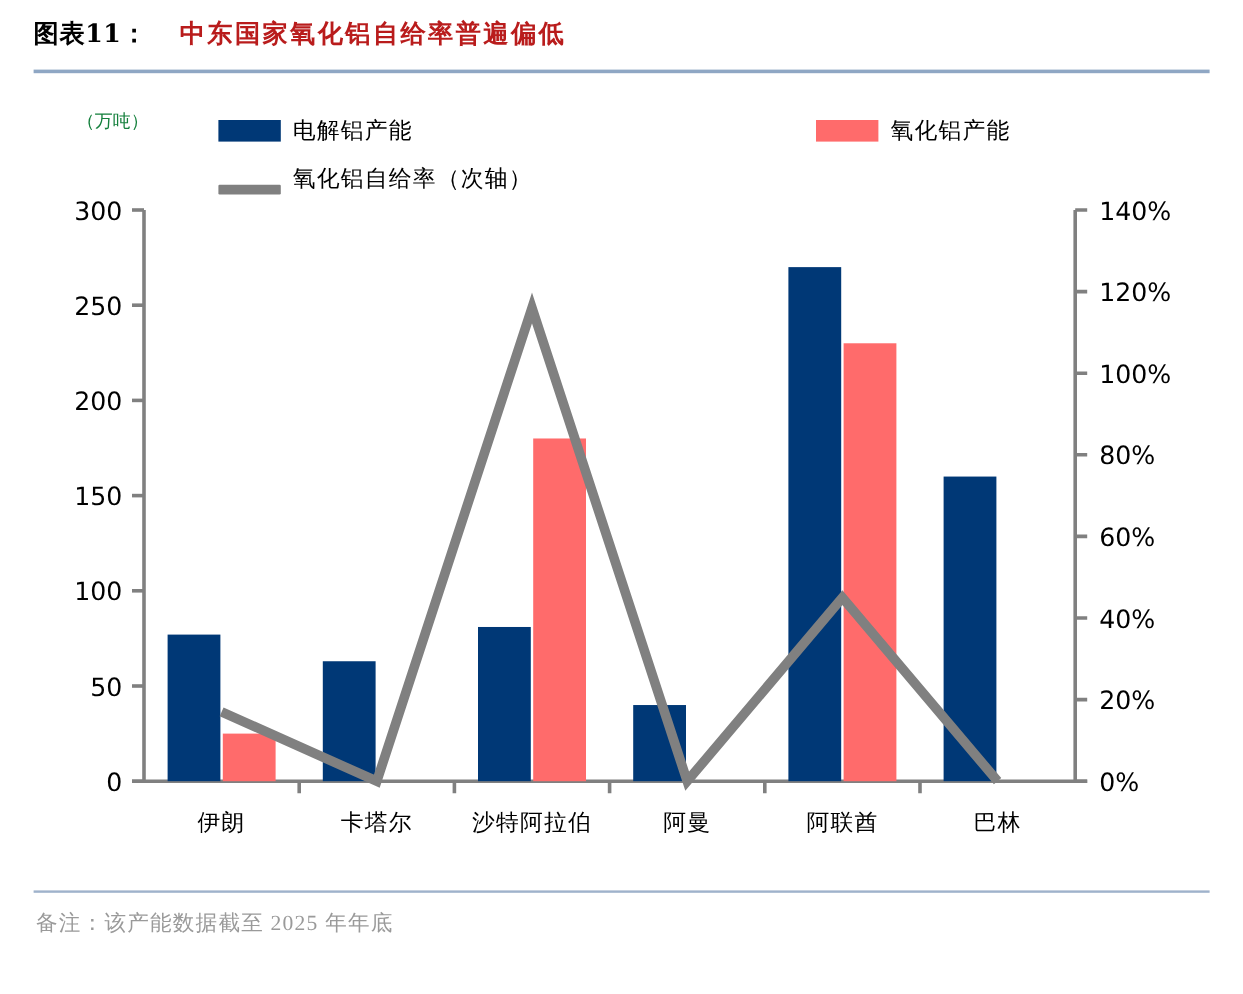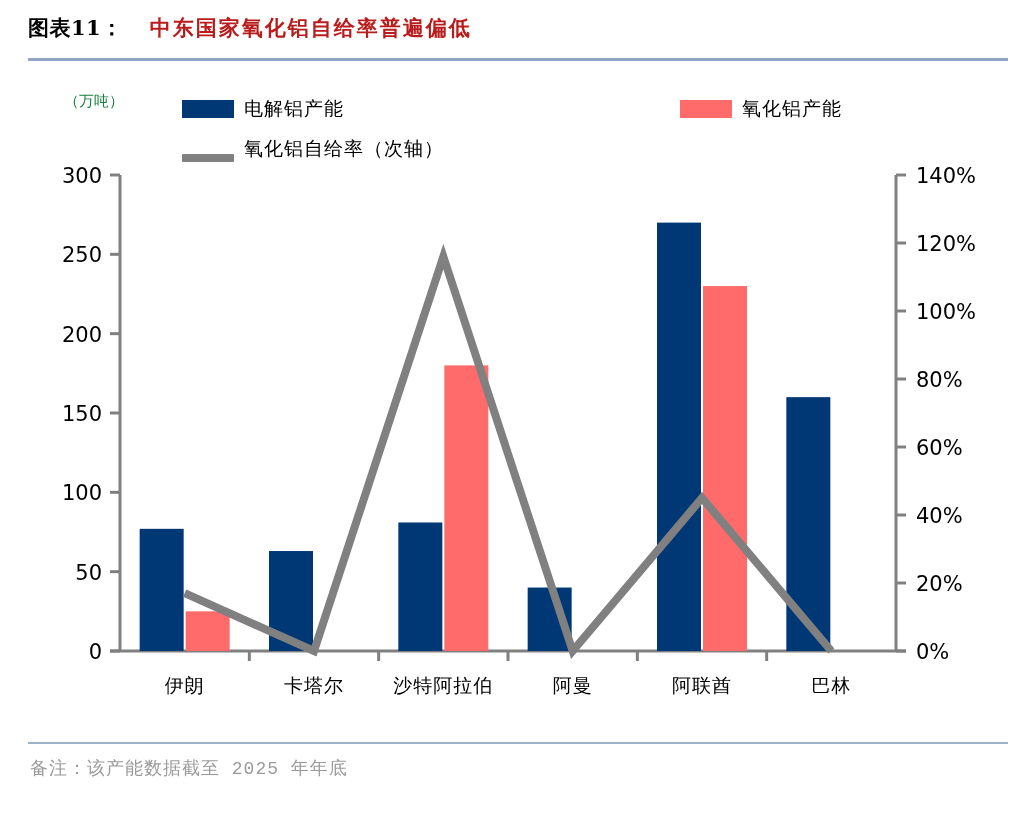--- a/index.html
+++ b/index.html
@@ -131,21 +131,21 @@
     height: 2px;
     background: #9fb2cb;
   }
   .footer {
     position: absolute;
     left: 30px;
     top: 752px;
     width: 960px;
   }
   .footer div {
-    font-family: Liberation Mono, monospace;
+    font-family: Liberation Serif, serif;
     font-size: 18px;
     color: #9a9a9a;
     letter-spacing: 1px;
     line-height: 34px;
     white-space: nowrap;
   }
 </style>
 </head>
 <body>
 

